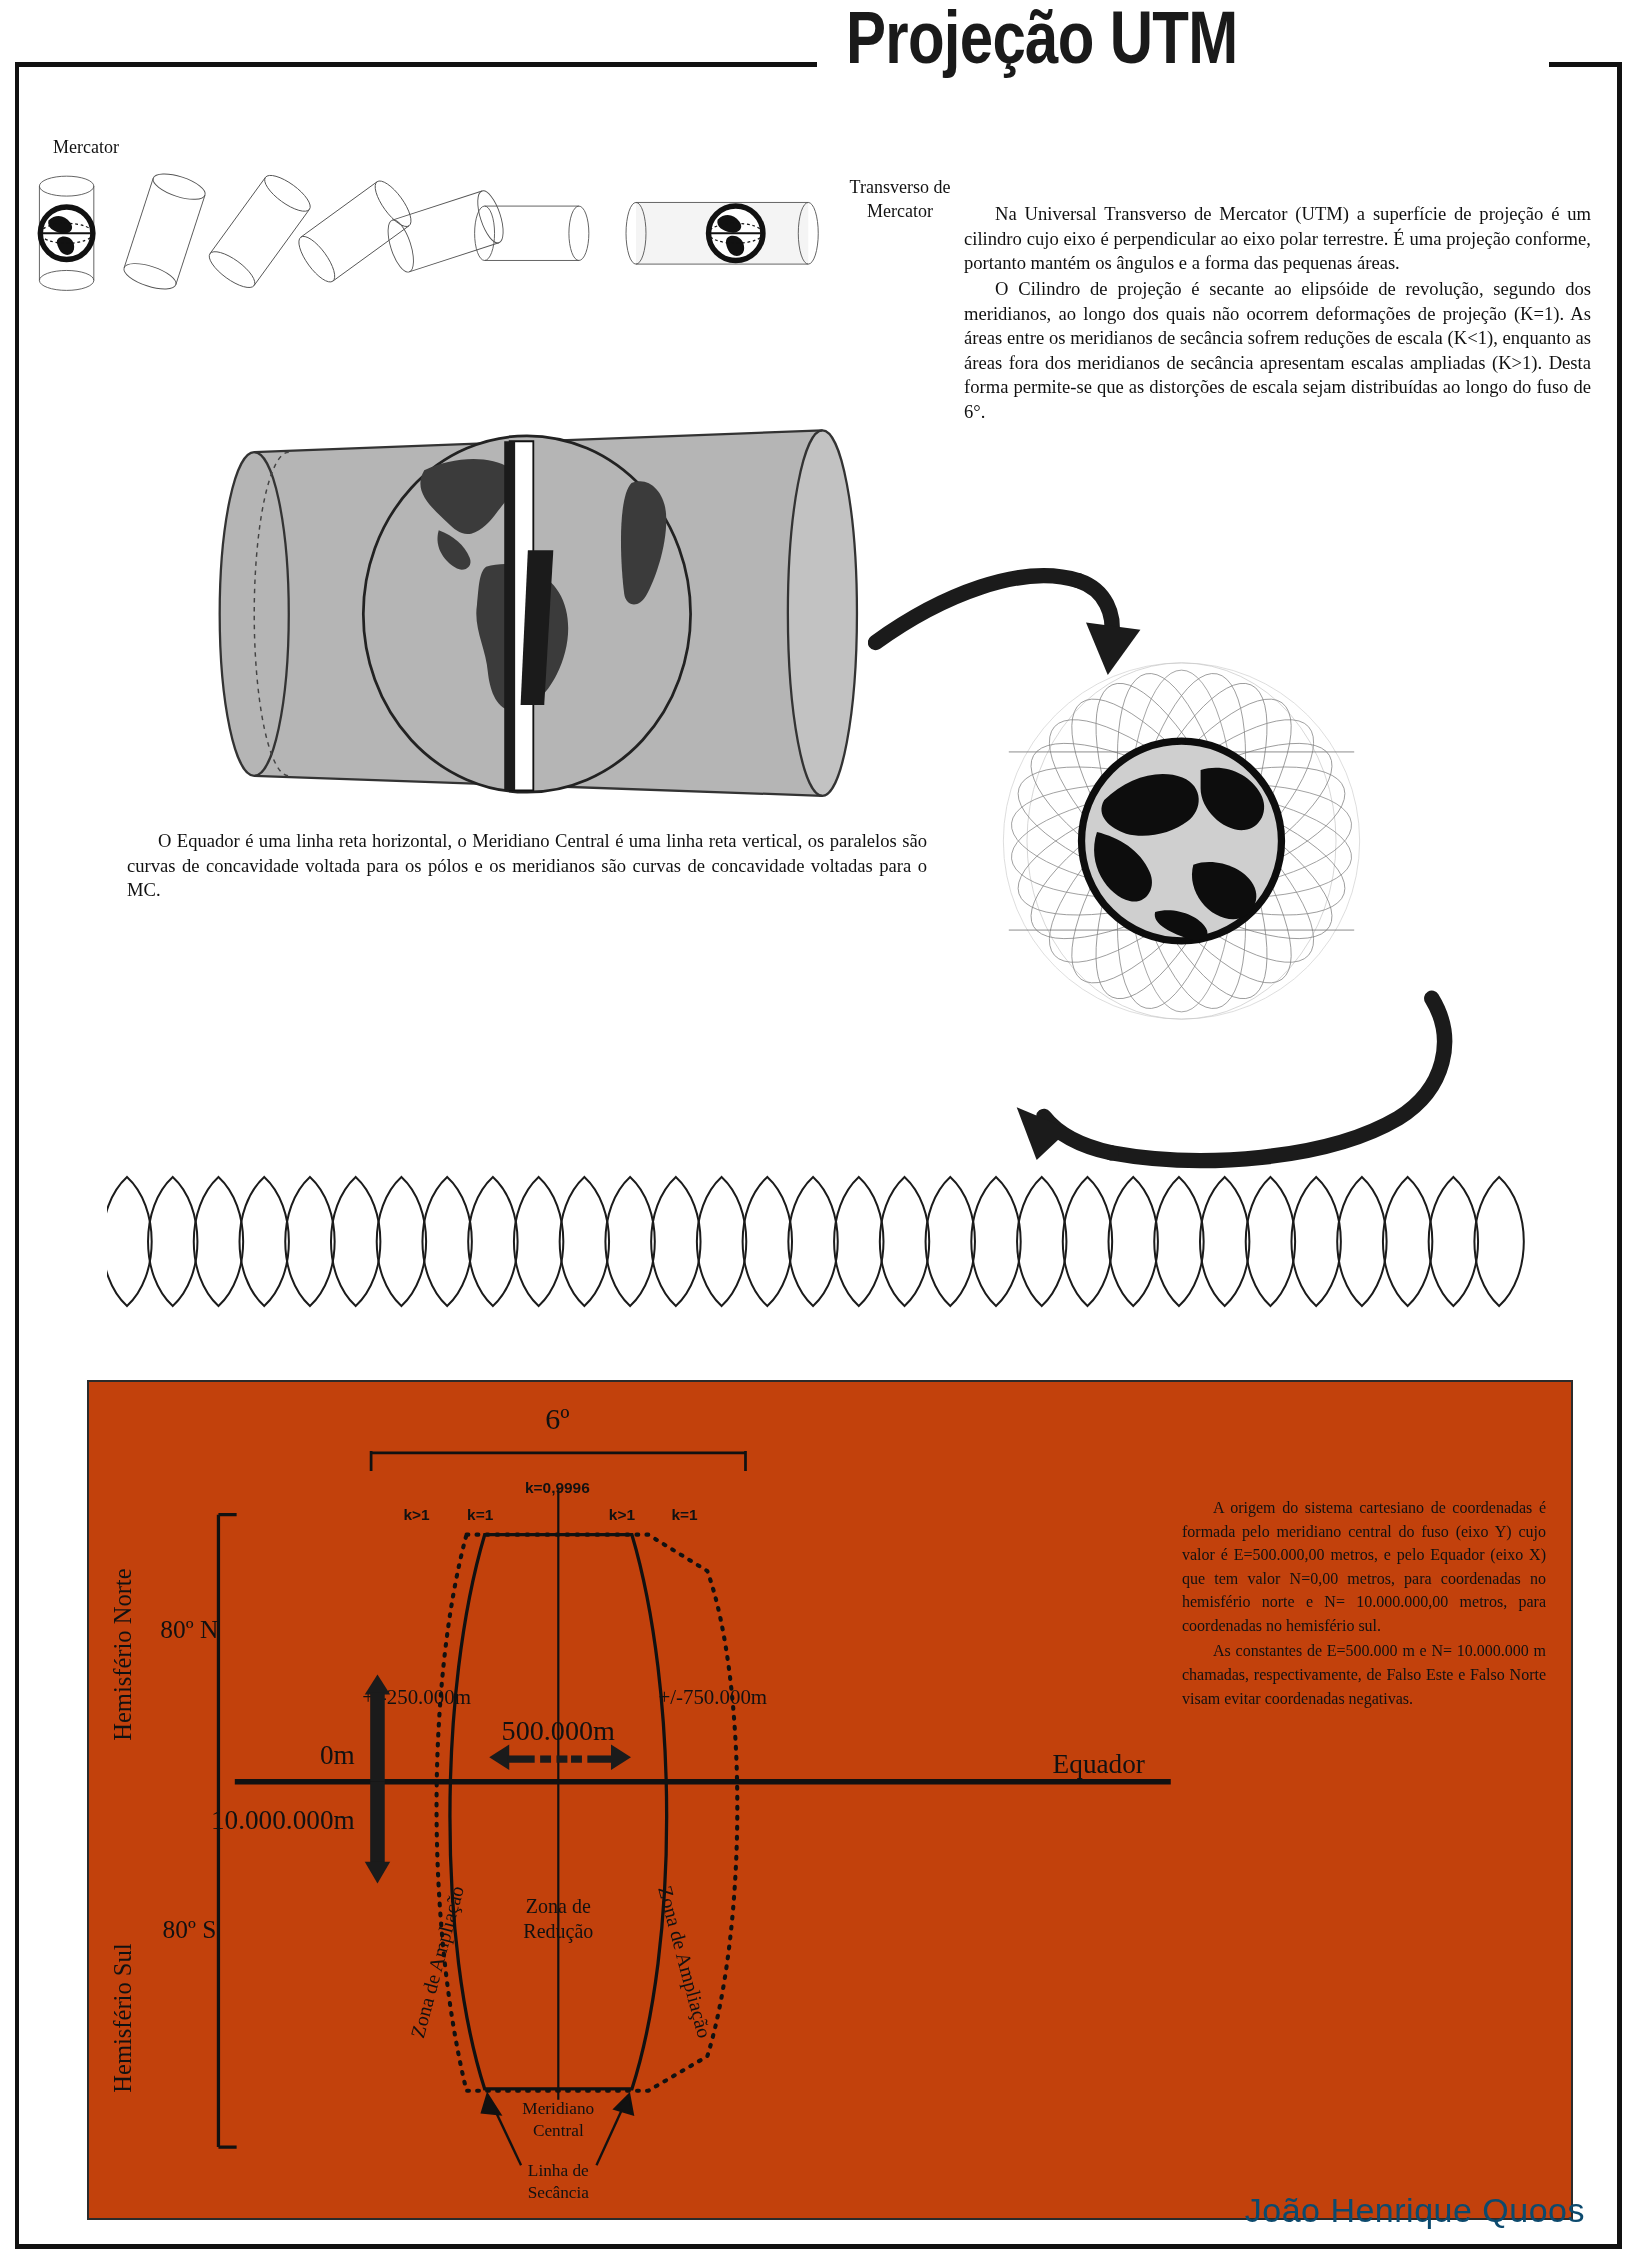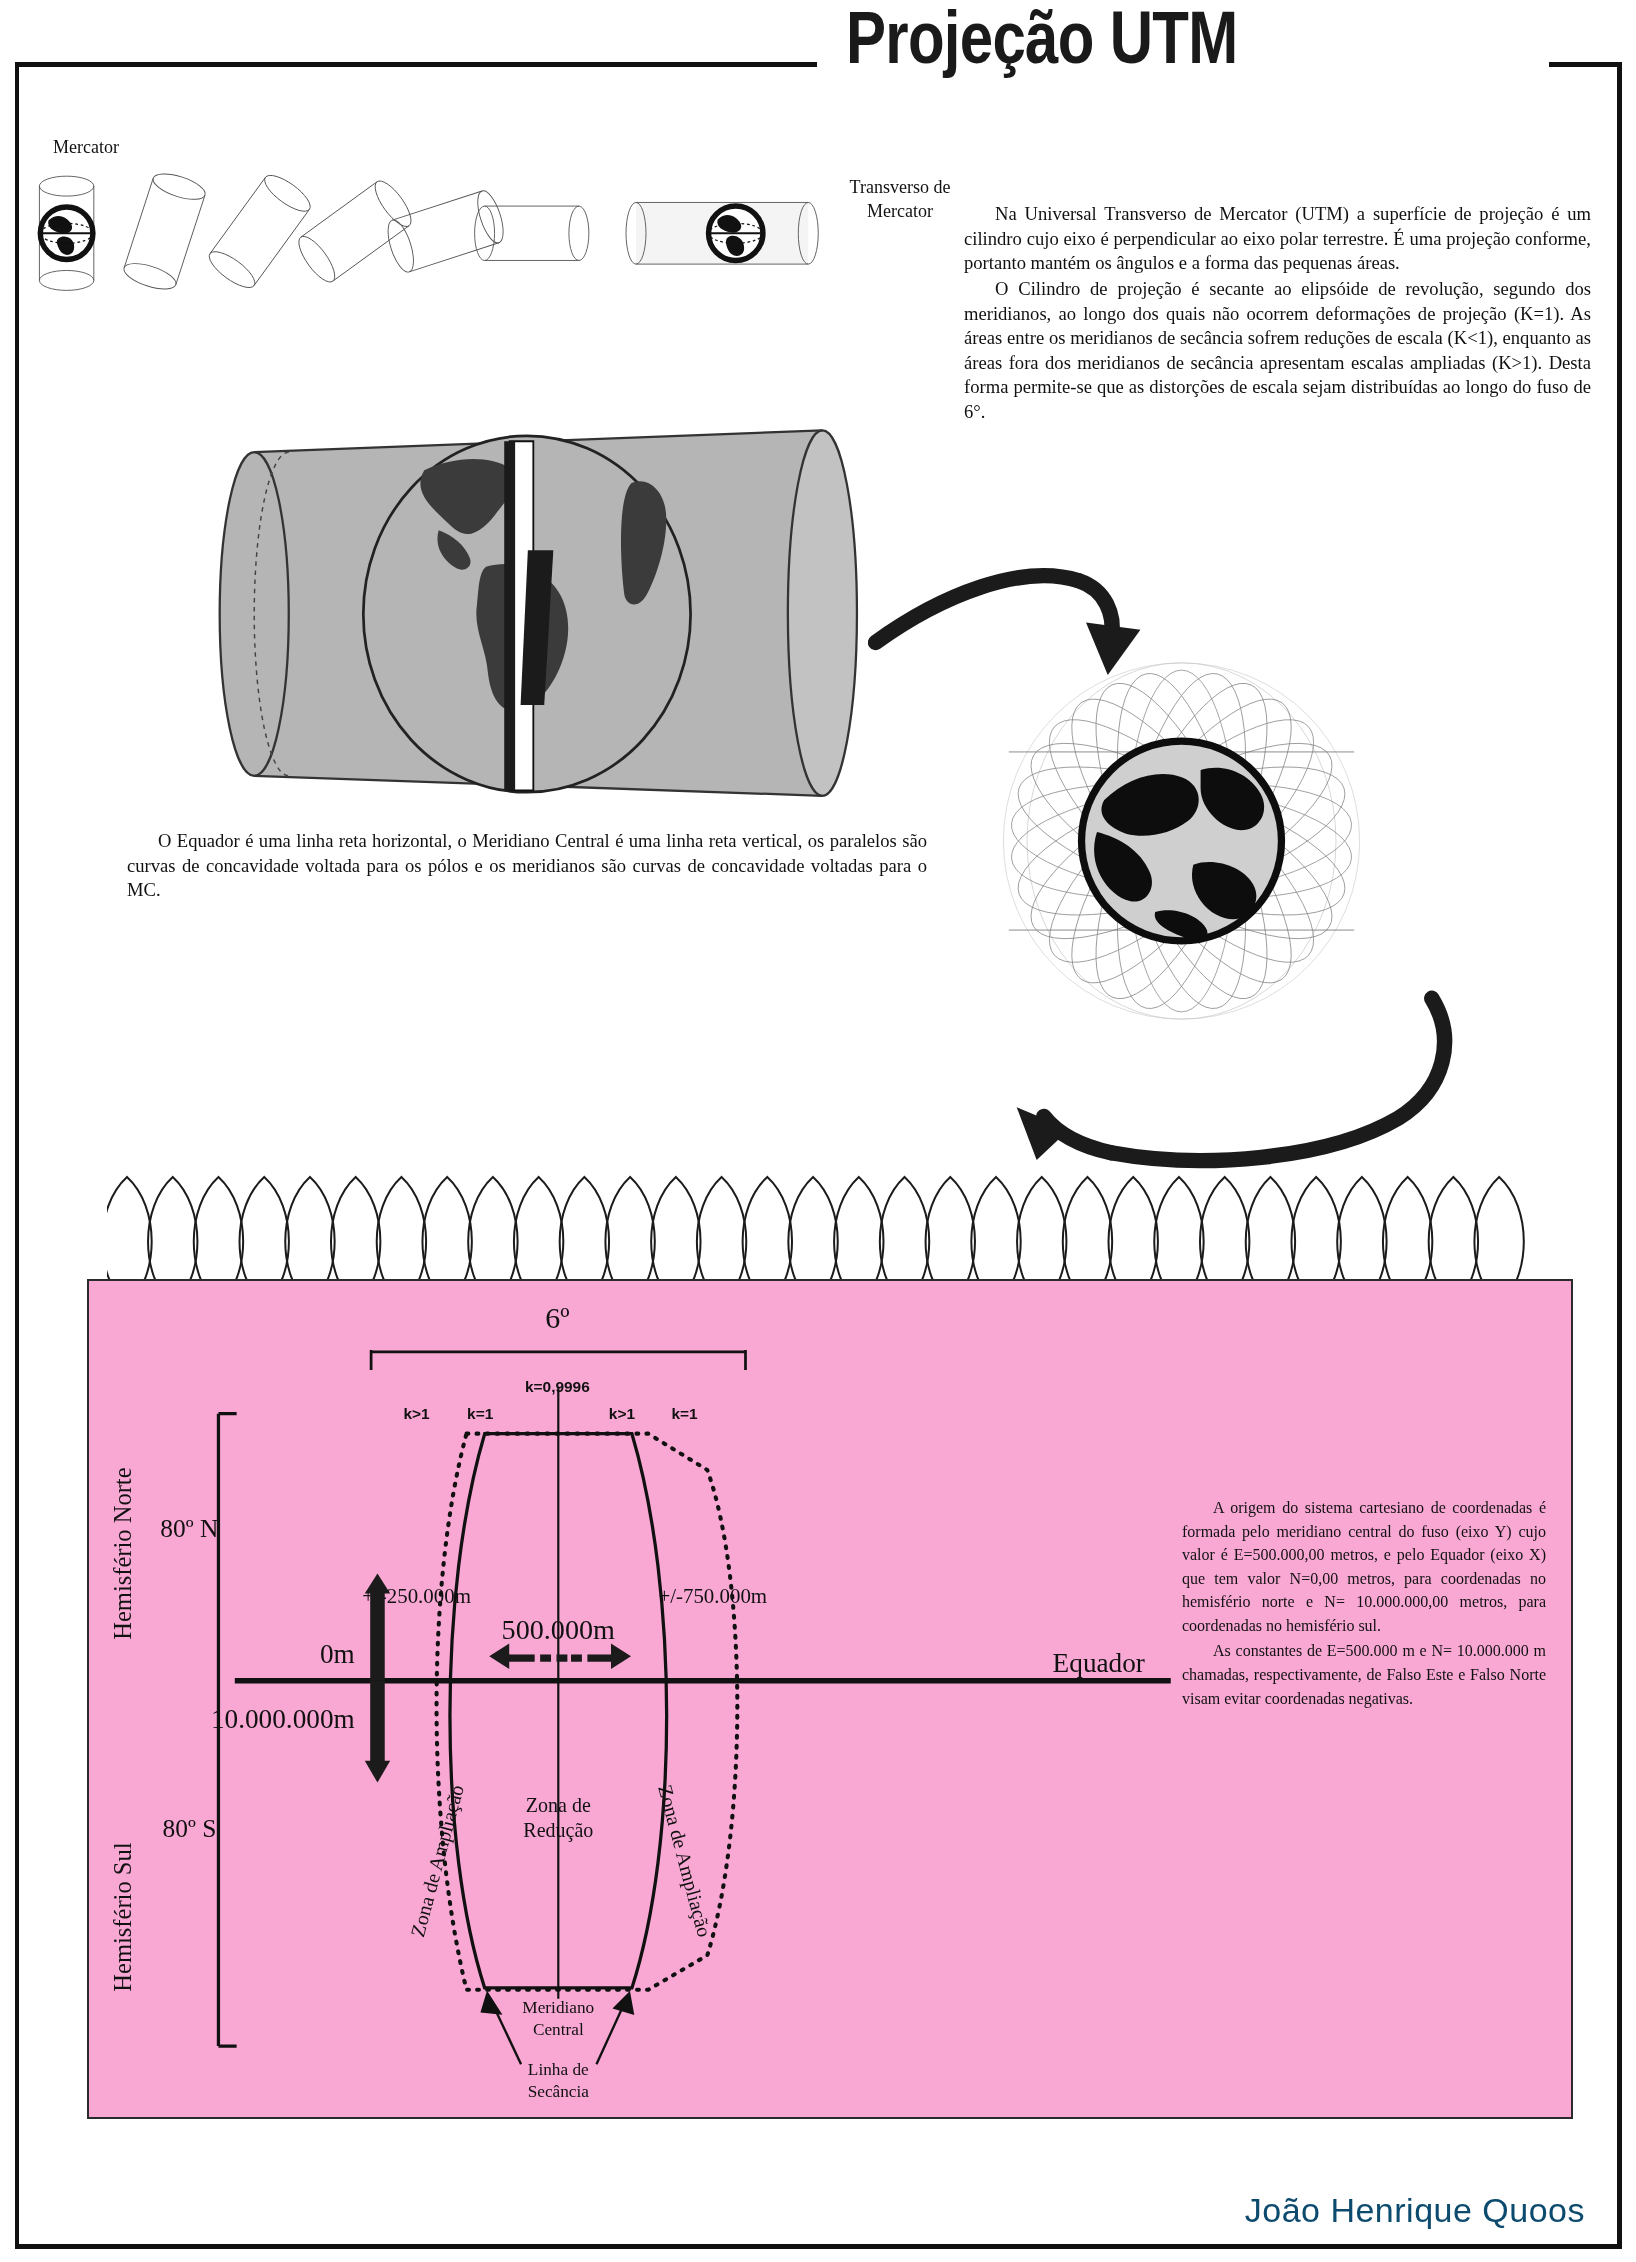--- a/index.html
+++ b/index.html
@@ -52,22 +52,22 @@
   #svg-arrow2{position:absolute;left:900px;top:982px;width:564px;height:218px;}
   #svg-fusos{position:absolute;left:107px;top:1164px;width:1427px;height:155px;}
 
   
   #text-intro{position:absolute;left:964px;top:202px;width:627px;}
   #text-fusos{position:absolute;left:127px;top:829px;width:800px;}
   #text-origem{position:absolute;left:1182px;top:1496px;width:364px;font-size:16px;line-height:23.6px;}
 
   
   #bottom-panel{
-    position:absolute;left:87px;top:1279px;width:1482px;height:836px;
-    border:2.7px solid #2b2b2b;background:#f9a8d4;
+    position:absolute;left:87px;top:1380px;width:1482px;height:836px;
+    border:2.7px solid #2b2b2b;background:#c2410c;
   }
   #svg-zone{position:absolute;left:0;top:0;width:1482px;height:836px;}
 
   
   #signature{
     position:absolute;right:51px;bottom:33px;
     font-family:"Liberation Sans", sans-serif;
     font-size:34px;color:#0c4a6e;letter-spacing:0.5px;white-space:nowrap;
   }
 

